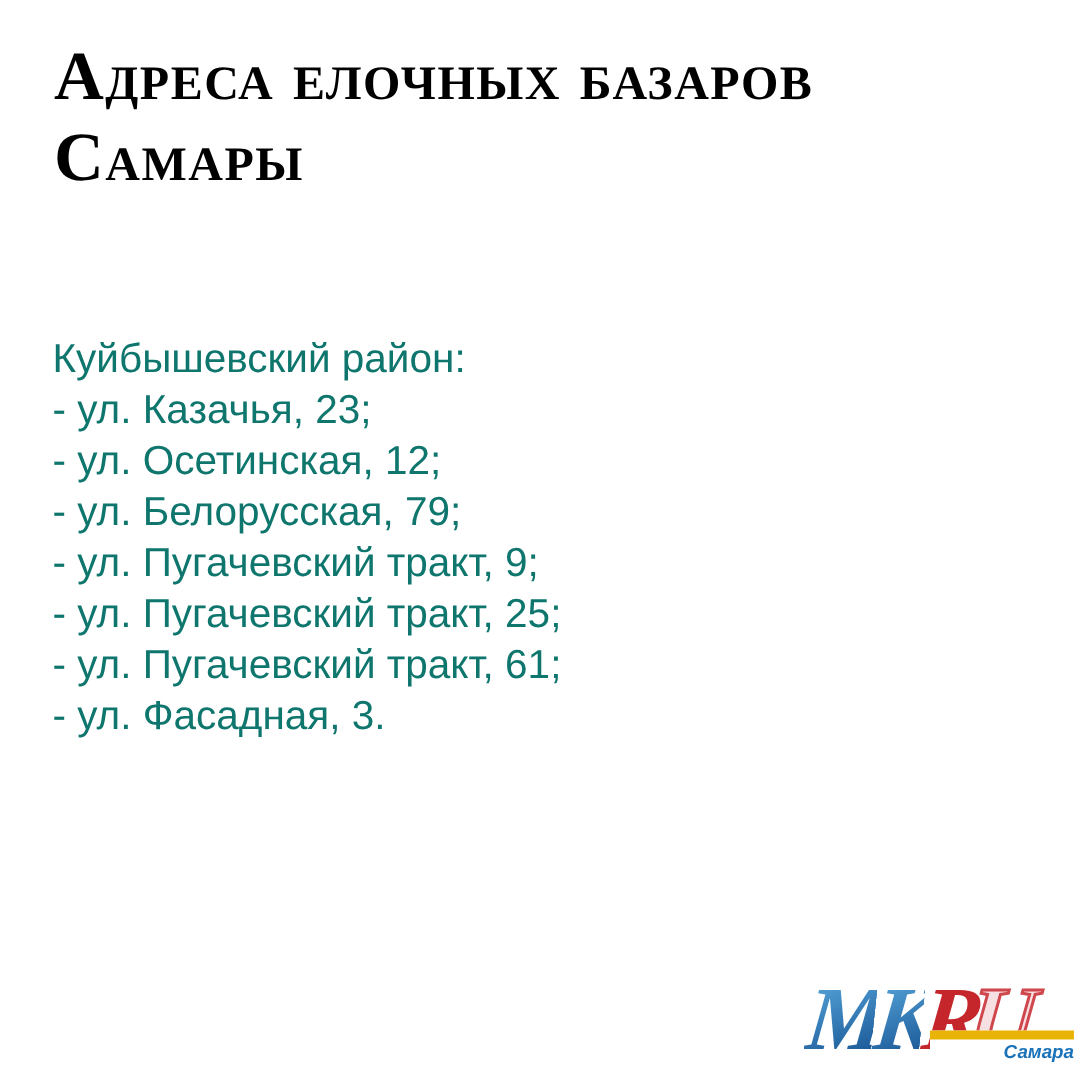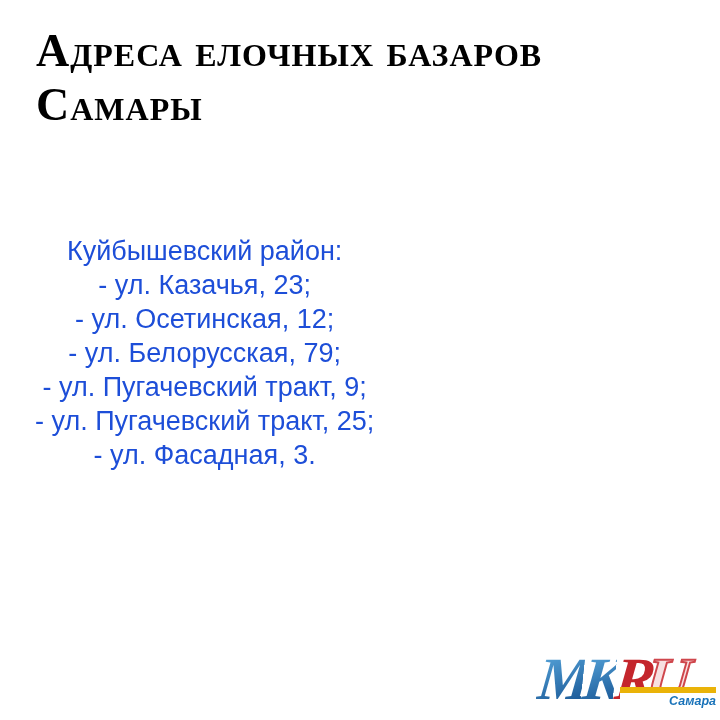--- a/index.html
+++ b/index.html
@@ -26,25 +26,24 @@
     font-size: 46px;
     line-height: 54px;
     letter-spacing: 1px;
     color: #000000;
   }
 
   
   .address-block {
     position: absolute;
     left: 35px;
-    top: 234px;
+    top: 222px;
     font-size: 27px;
     line-height: 34px;
-    color: #1d4ed8;
-    text-align: center;
+    color: #0f766e;
   }
   .address-block ul {
     margin: 0;
     padding: 0;
     list-style: none;
   }
 
   
   .mk-logo {
     position: absolute;
@@ -111,20 +110,21 @@
 </header>
 
 <section class="address-block">
   <div>Куйбышевский район:</div>
   <ul>
     <li>- ул. Казачья, 23;</li>
     <li>- ул. Осетинская, 12;</li>
     <li>- ул. Белорусская, 79;</li>
     <li>- ул. Пугачевский тракт, 9;</li>
     <li>- ул. Пугачевский тракт, 25;</li>
+    <li>- ул. Пугачевский тракт, 61;</li>
     <li>- ул. Фасадная, 3.</li>
   </ul>
 </section>
 
 <div class="mk-logo">
   <div class="mk-letters">
     <span class="letter-m">M</span><span class="letter-k">K</span><span class="letter-r">R</span><span class="letter-u">U</span>
   </div>
   <div class="mk-badge">Самара</div>
 </div>

